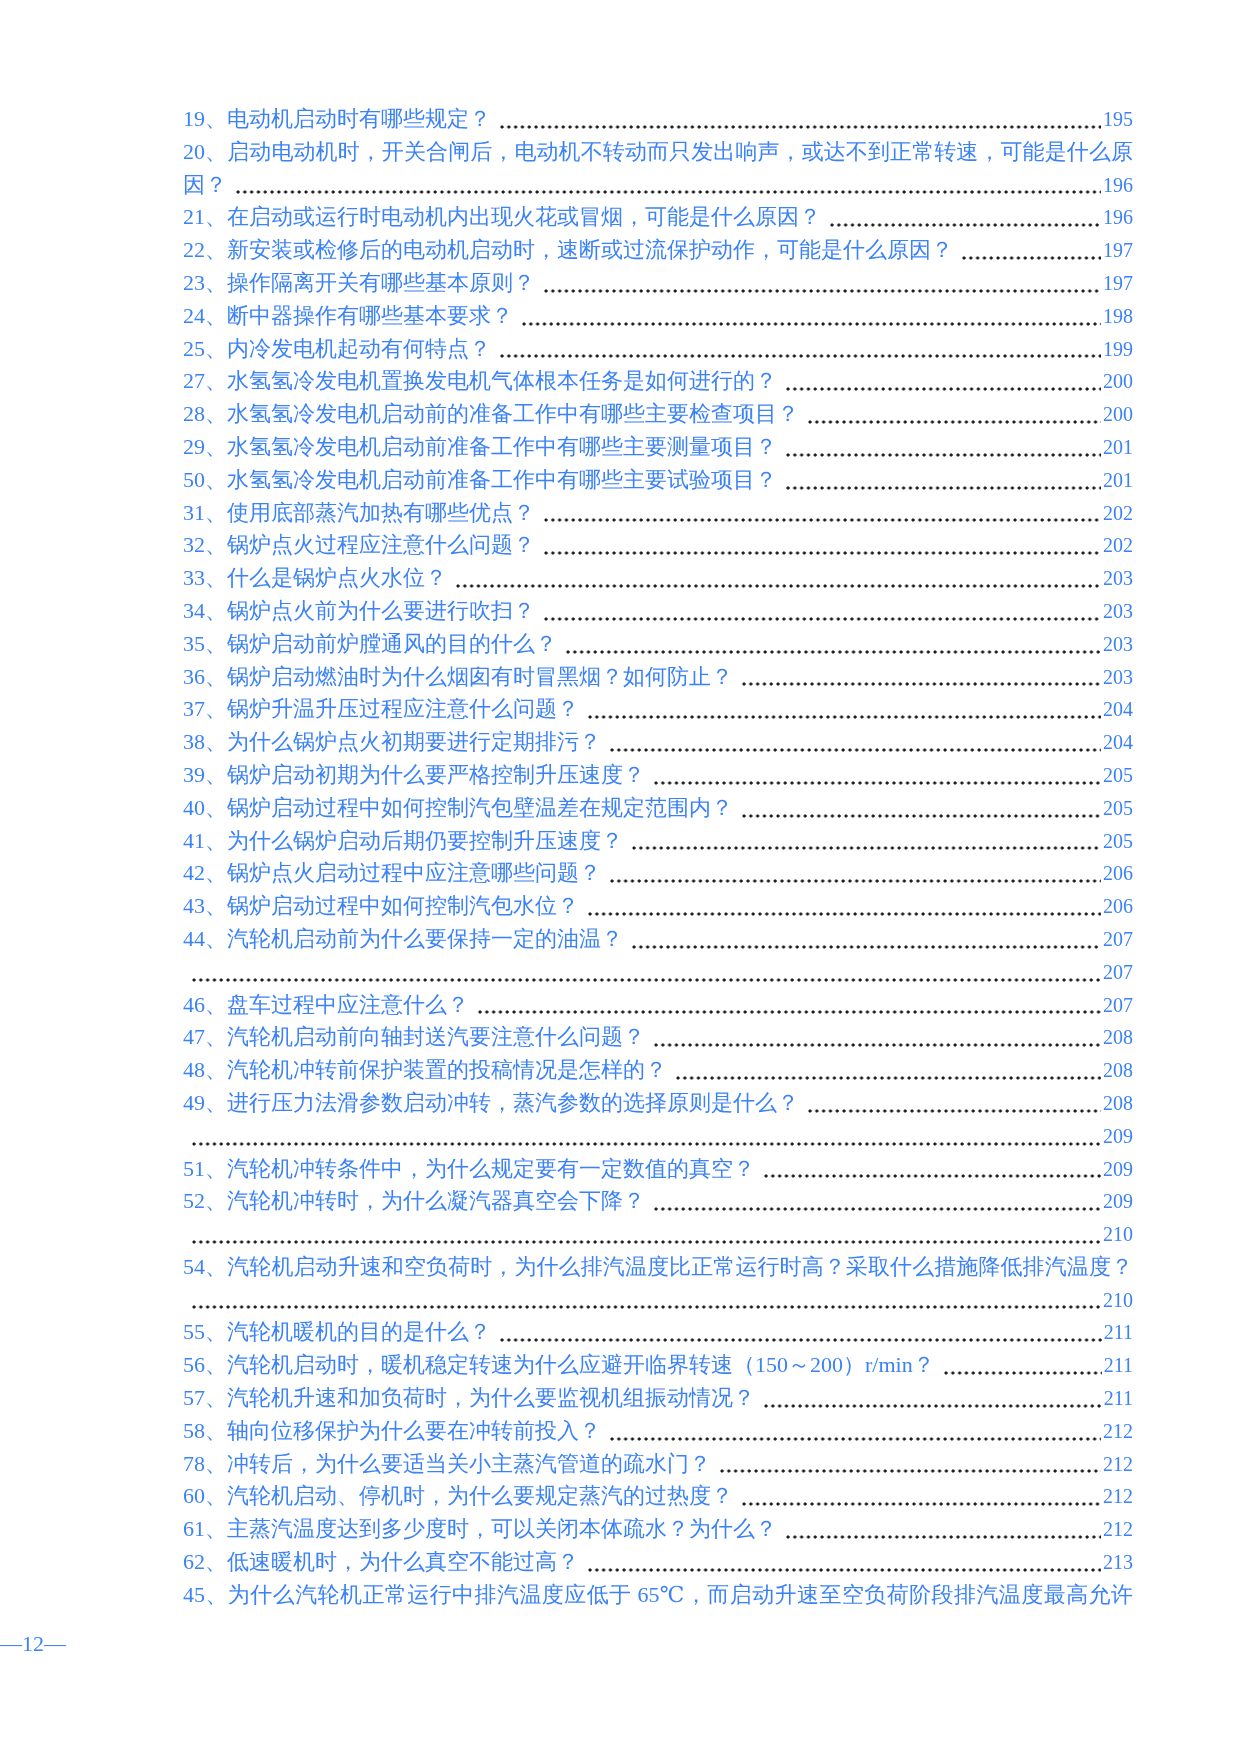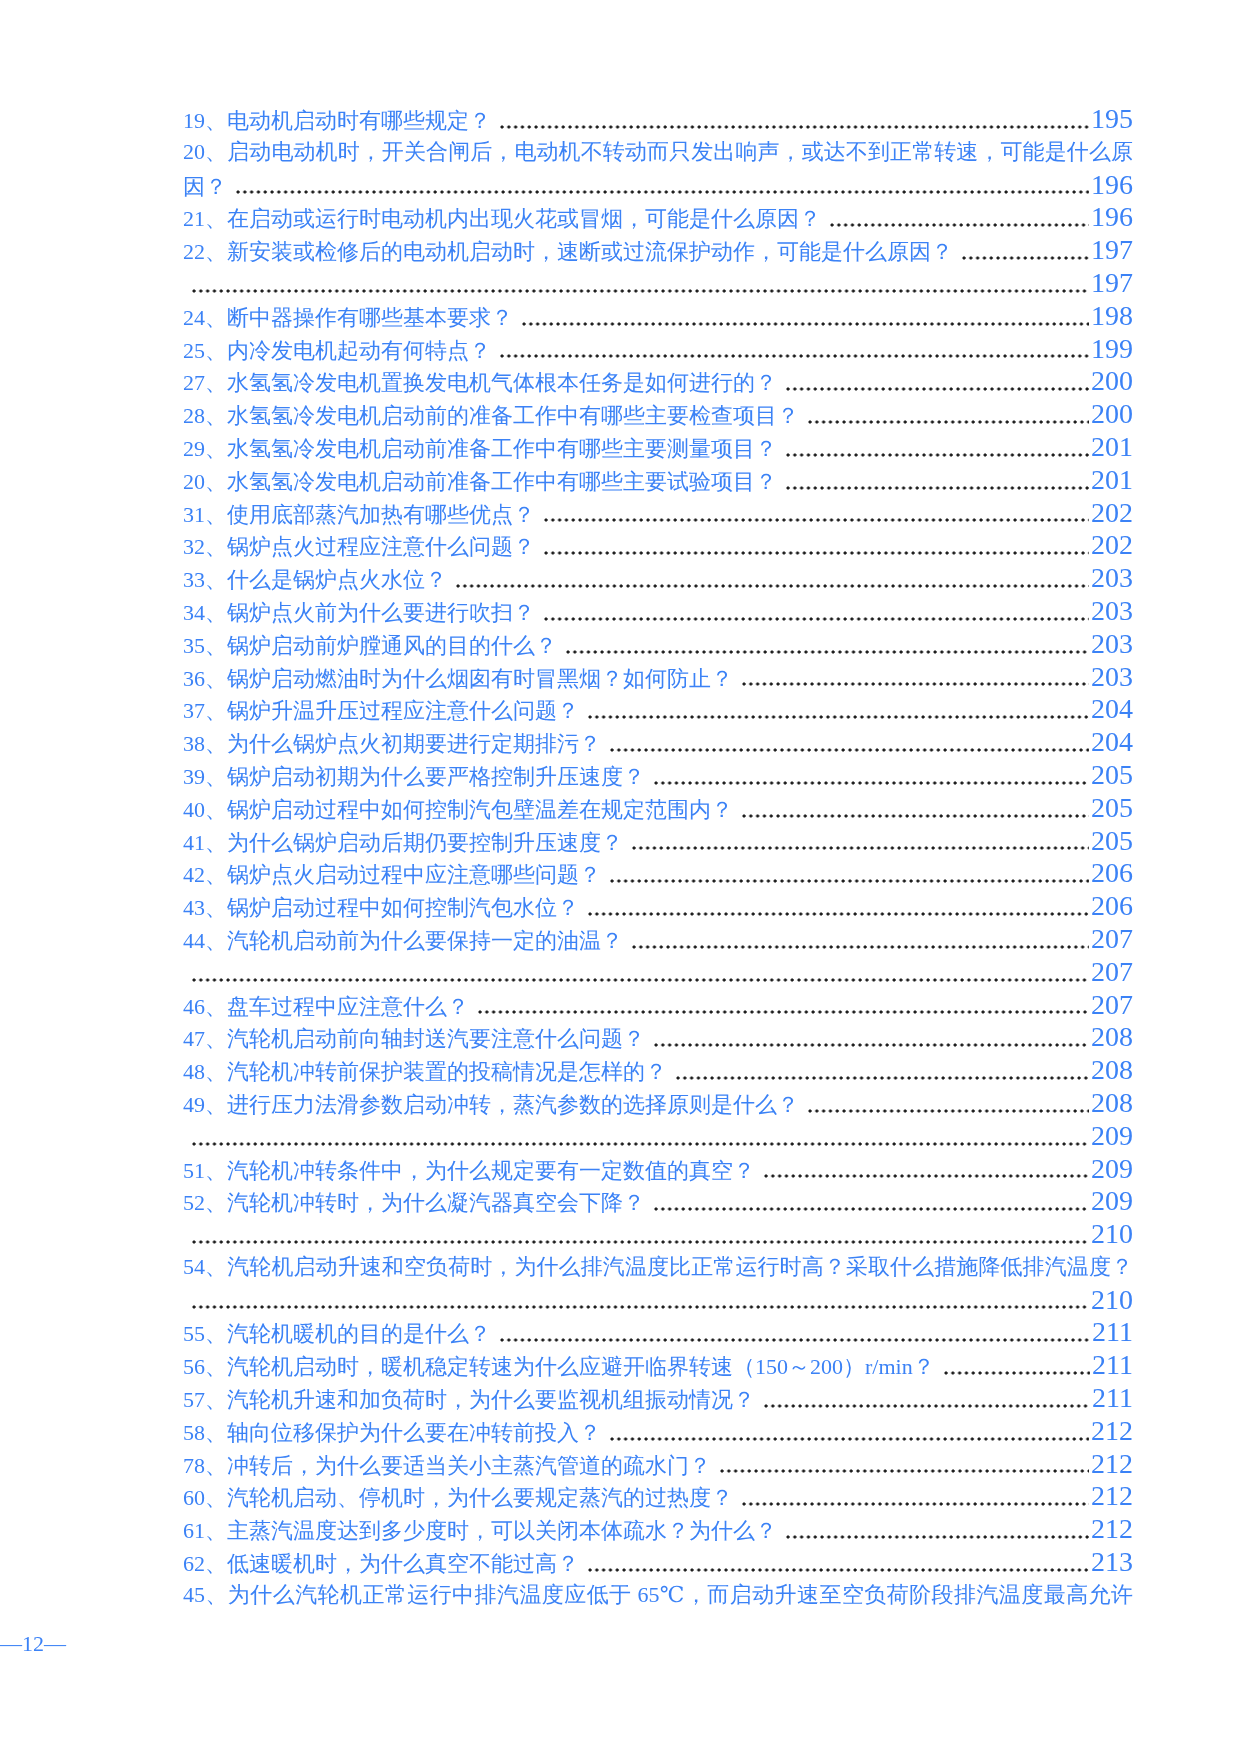--- a/index.html
+++ b/index.html
@@ -53,21 +53,21 @@
     left: 0;
     right: 0;
     bottom: 7px;
     height: 4px;
     background-image: radial-gradient(circle at 2px 2px, #1c1c1c 1.35px, rgba(0,0,0,0) 1.8px);
     background-size: 6.8px 4px;
     background-repeat: repeat-x;
   }
   .toc-line .p {
     flex: 0 0 auto;
-    font-size: 28px;
+    font-size: 20px;
   }
   #footer {
     position: absolute;
     left: 0;
     top: 1628px;
     width: 100%;
     text-align: left;
     font-size: 22px;
     line-height: 32px;
   }
@@ -92,20 +92,21 @@
         <span class="t">21、在启动或运行时电动机内出现火花或冒烟，可能是什么原因？</span>
         <span class="leader"></span>
         <span class="p">196</span>
       </div>
       <div class="toc-line">
         <span class="t">22、新安装或检修后的电动机启动时，速断或过流保护动作，可能是什么原因？</span>
         <span class="leader"></span>
         <span class="p">197</span>
       </div>
       <div class="toc-line">
+        <span class="t">23、操作隔离开关有哪些基本原则？</span>
         <span class="leader"></span>
         <span class="p">197</span>
       </div>
       <div class="toc-line">
         <span class="t">24、断中器操作有哪些基本要求？</span>
         <span class="leader"></span>
         <span class="p">198</span>
       </div>
       <div class="toc-line">
         <span class="t">25、内冷发电机起动有何特点？</span>
@@ -121,21 +122,21 @@
         <span class="t">28、水氢氢冷发电机启动前的准备工作中有哪些主要检查项目？</span>
         <span class="leader"></span>
         <span class="p">200</span>
       </div>
       <div class="toc-line">
         <span class="t">29、水氢氢冷发电机启动前准备工作中有哪些主要测量项目？</span>
         <span class="leader"></span>
         <span class="p">201</span>
       </div>
       <div class="toc-line">
-        <span class="t">20、水氢氢冷发电机启动前准备工作中有哪些主要试验项目？</span>
+        <span class="t">50、水氢氢冷发电机启动前准备工作中有哪些主要试验项目？</span>
         <span class="leader"></span>
         <span class="p">201</span>
       </div>
       <div class="toc-line">
         <span class="t">31、使用底部蒸汽加热有哪些优点？</span>
         <span class="leader"></span>
         <span class="p">202</span>
       </div>
       <div class="toc-line">
         <span class="t">32、锅炉点火过程应注意什么问题？</span>

